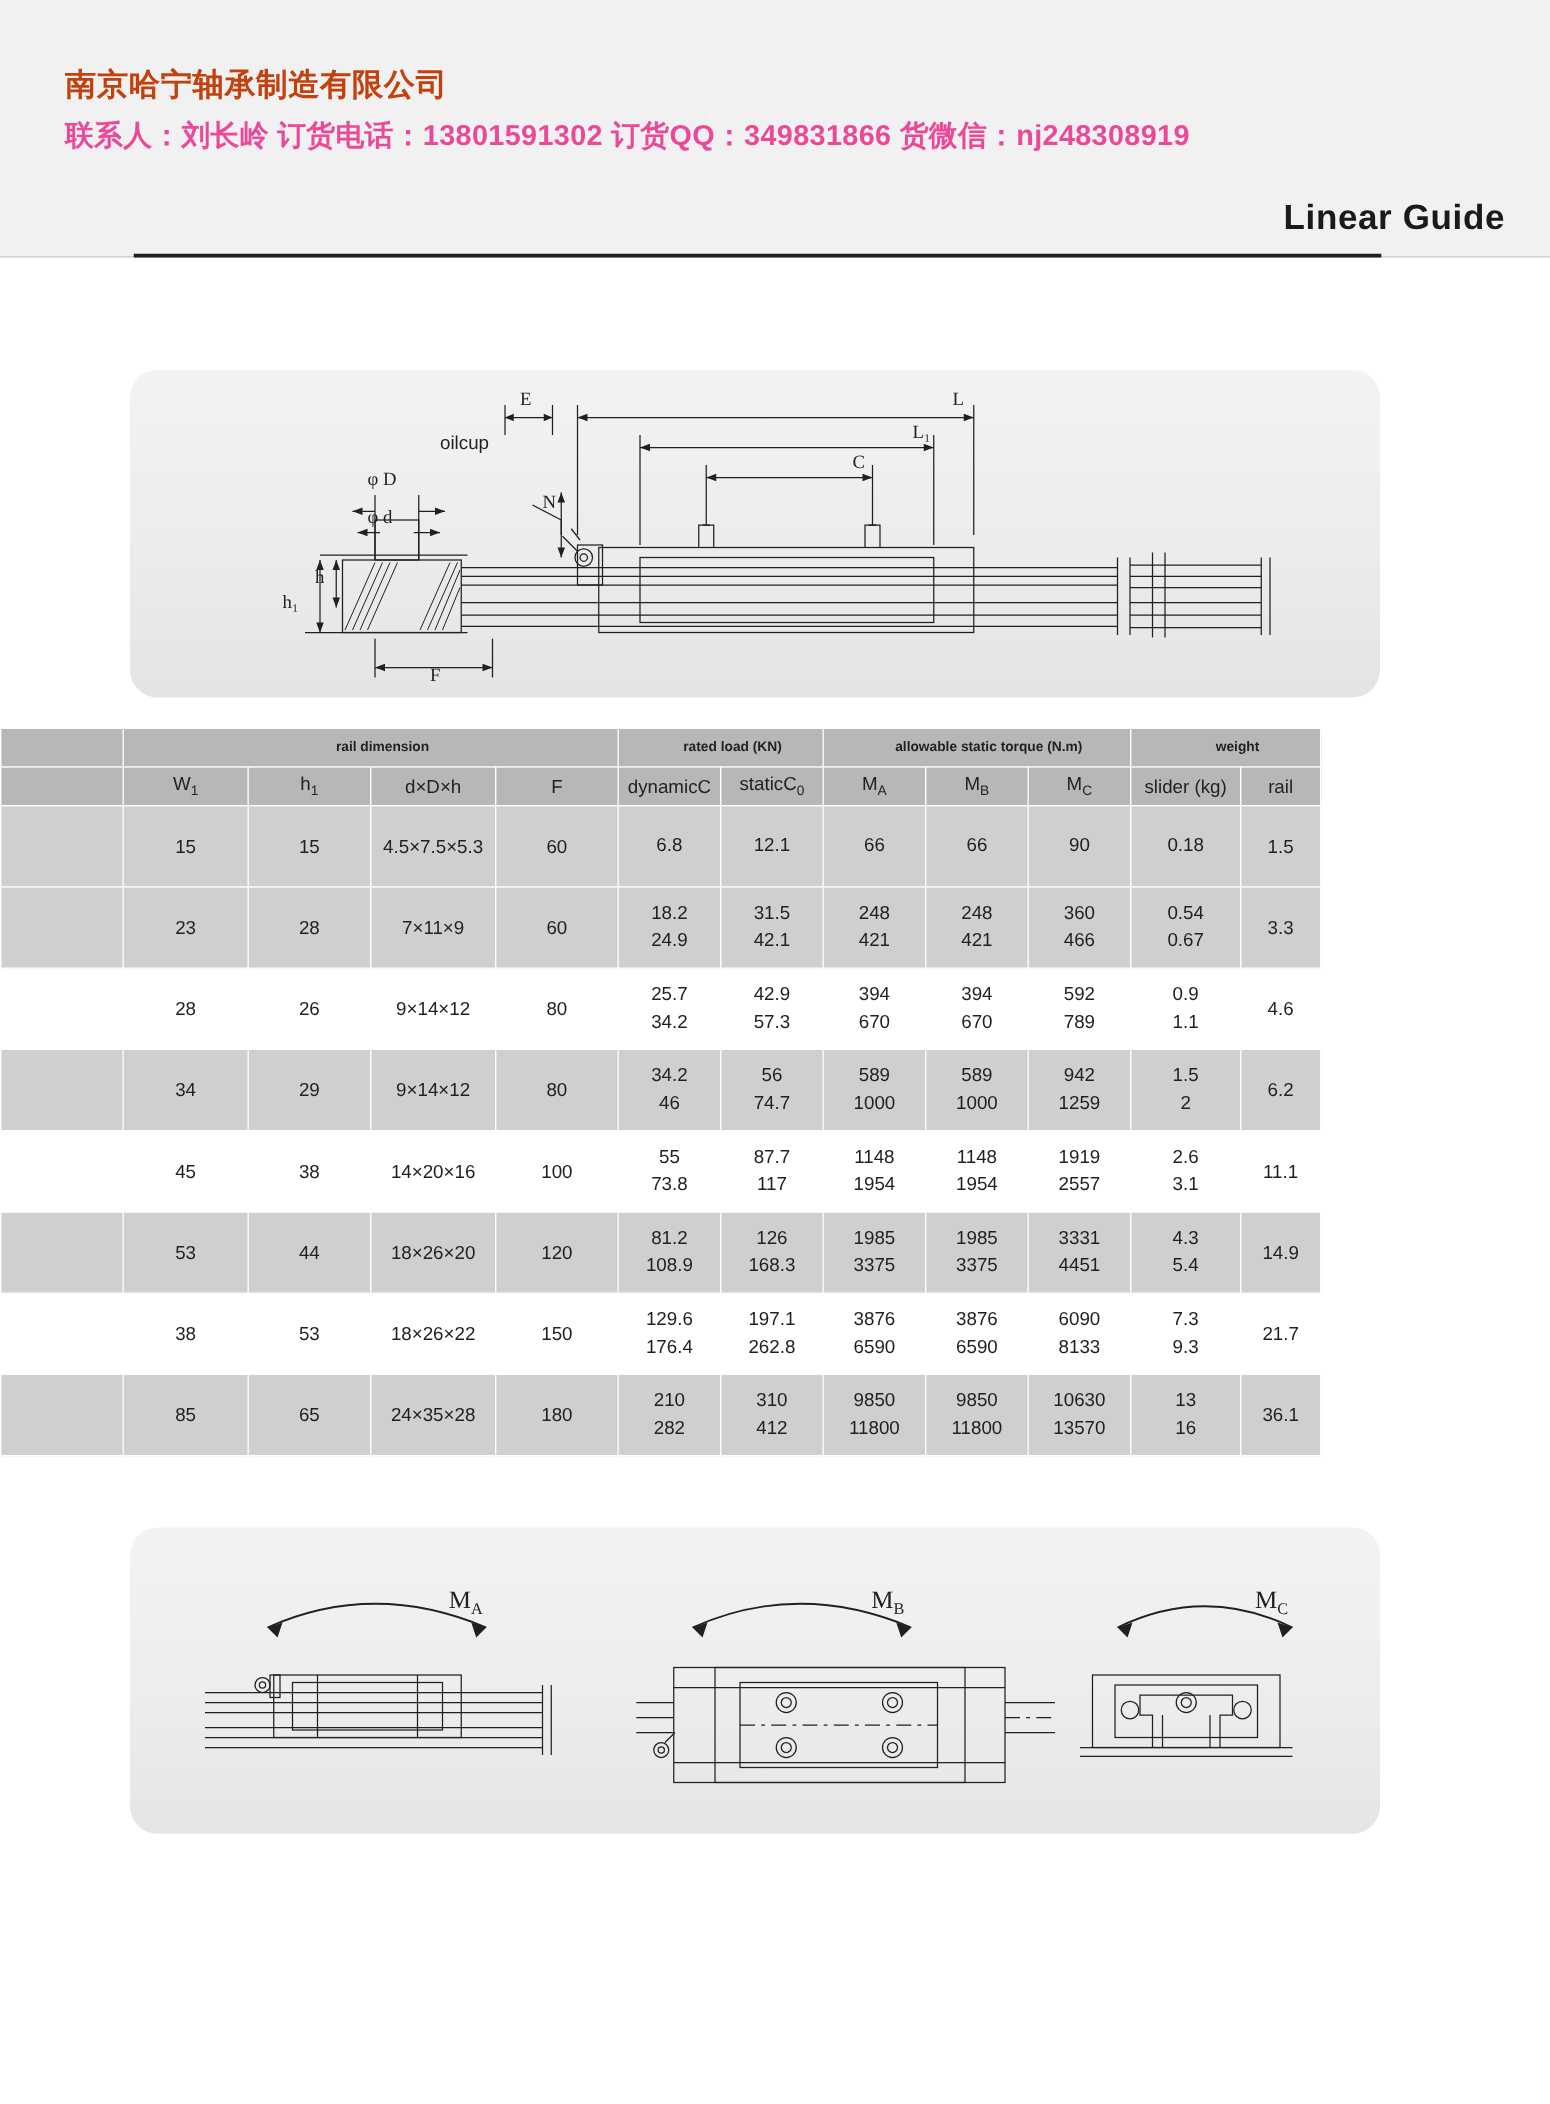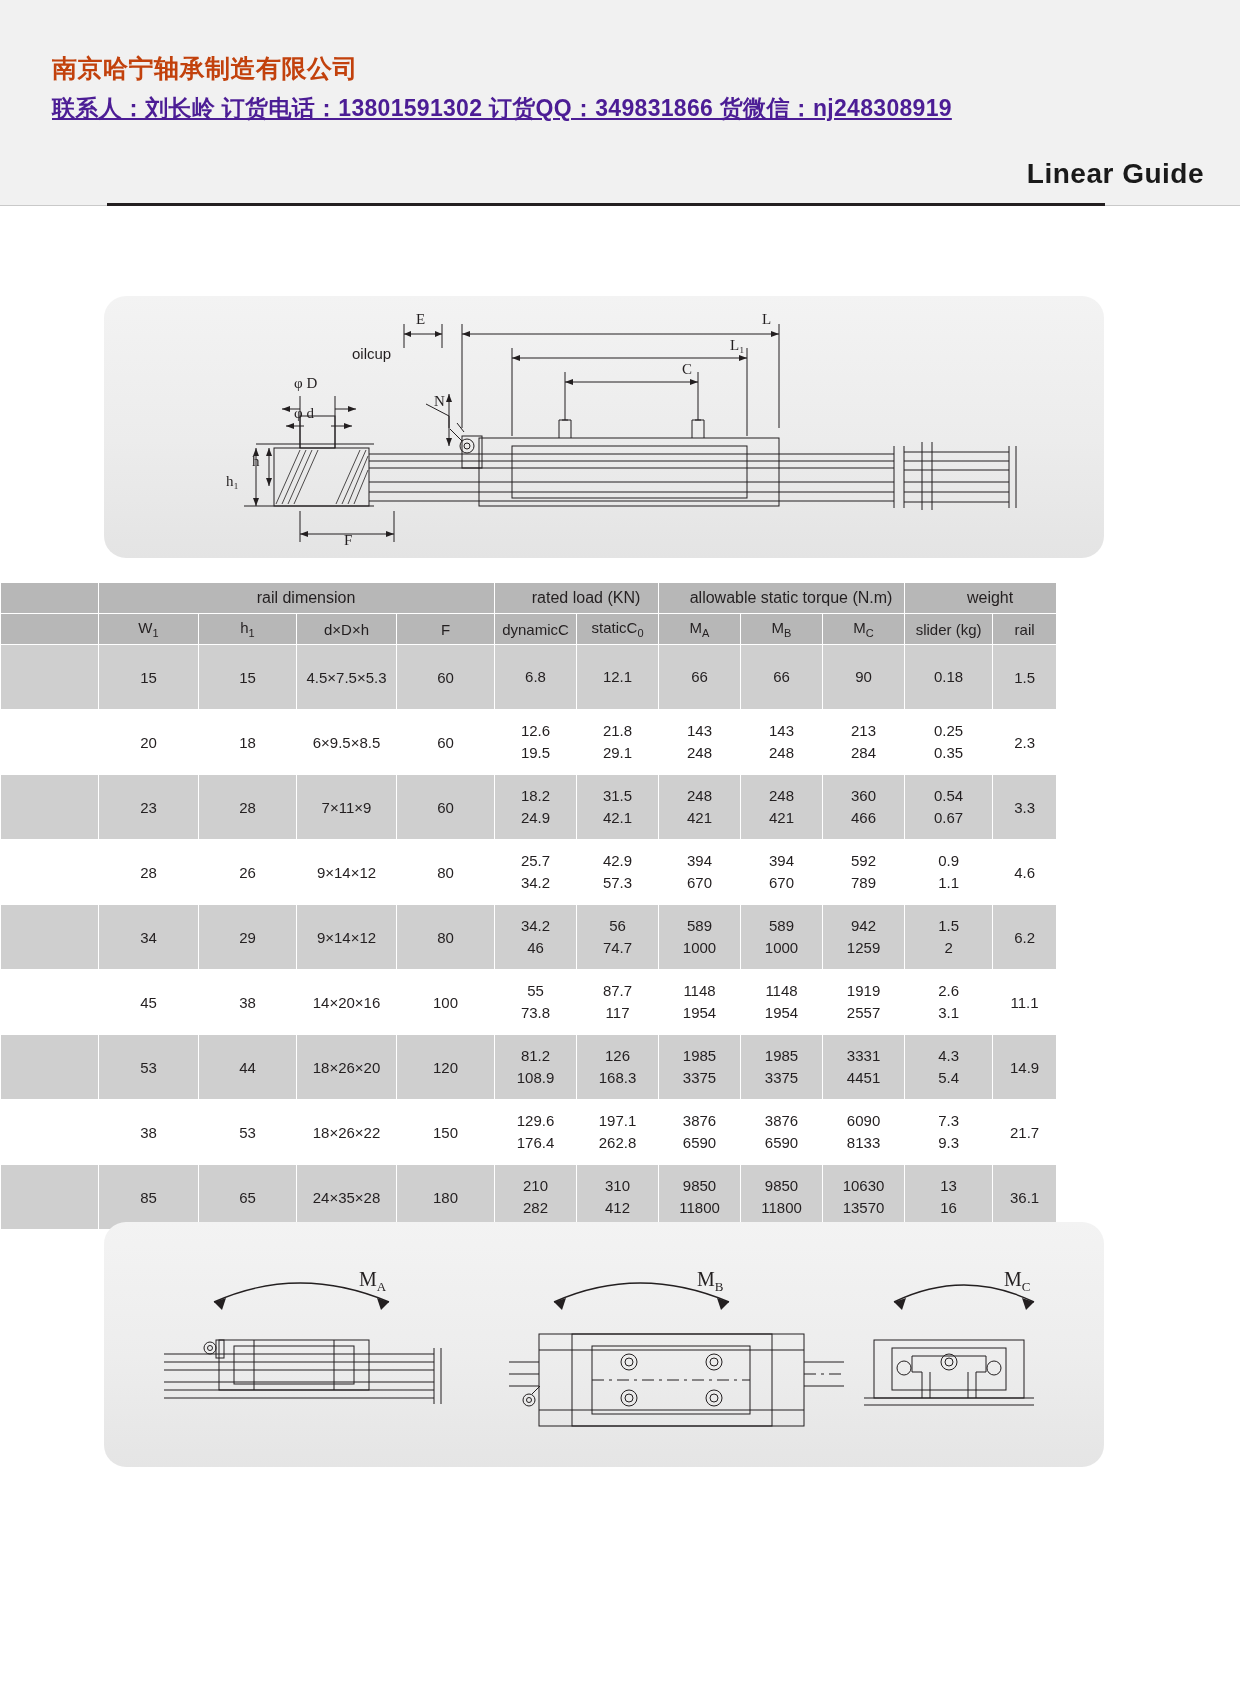--- a/index.html
+++ b/index.html
@@ -33,23 +33,22 @@
   .company-name {
     font-size: 25px;
     font-weight: bold;
     letter-spacing: 0.5px;
     color: #c2410c;
   }
   .company-contact {
     font-size: 23px;
     font-weight: bold;
     letter-spacing: 0.3px;
-    color: #4c1d95;
+    color: #ec4899;
     margin-top: 6px;
-    text-decoration: underline;
   }
   .guide-title-wrap {
     position: absolute;
     right: 36px; top: 158px;
     text-align: right;
   }
   .guide-title {
     font-size: 28px;
     font-weight: bold;
     color: #1a1a1a;
@@ -88,22 +87,22 @@
   table.spec th, table.spec td {
     border: 1px solid #ffffff;
     text-align: center;
     vertical-align: middle;
     font-size: 15px;
     color: #231f20;
   }
   thead tr.grp th {
     background: #b7b7b7;
     height: 28px;
-    font-weight: normal;
-    font-size: 16px;
+    font-weight: bold;
+    font-size: 11px;
     padding-left: 20px;
   }
   thead tr.sub th {
     background: #b7b7b7;
     height: 28px;
     font-weight: normal;
     font-size: 15px;
   }
   tbody td {
     height: 62px;
@@ -316,34 +315,20 @@
         <td>4.5×7.5×5.3</td>
         <td>60</td>
         <td class="two-line">6.8</td>
         <td class="two-line">12.1</td>
         <td class="two-line">66</td>
         <td class="two-line">66</td>
         <td class="two-line">90</td>
         <td class="two-line">0.18</td>
         <td>1.5</td>
       </tr>
-      <tr class="even">
-        <td></td>
-        <td>20</td>
-        <td>18</td>
-        <td>6×9.5×8.5</td>
-        <td>60</td>
-        <td class="two-line">12.6<br>19.5</td>
-        <td class="two-line">21.8<br>29.1</td>
-        <td class="two-line">143<br>248</td>
-        <td class="two-line">143<br>248</td>
-        <td class="two-line">213<br>284</td>
-        <td class="two-line">0.25<br>0.35</td>
-        <td>2.3</td>
-      </tr>
       <tr class="odd">
         <td></td>
         <td>23</td>
         <td>28</td>
         <td>7×11×9</td>
         <td>60</td>
         <td class="two-line">18.2<br>24.9</td>
         <td class="two-line">31.5<br>42.1</td>
         <td class="two-line">248<br>421</td>
         <td class="two-line">248<br>421</td>

